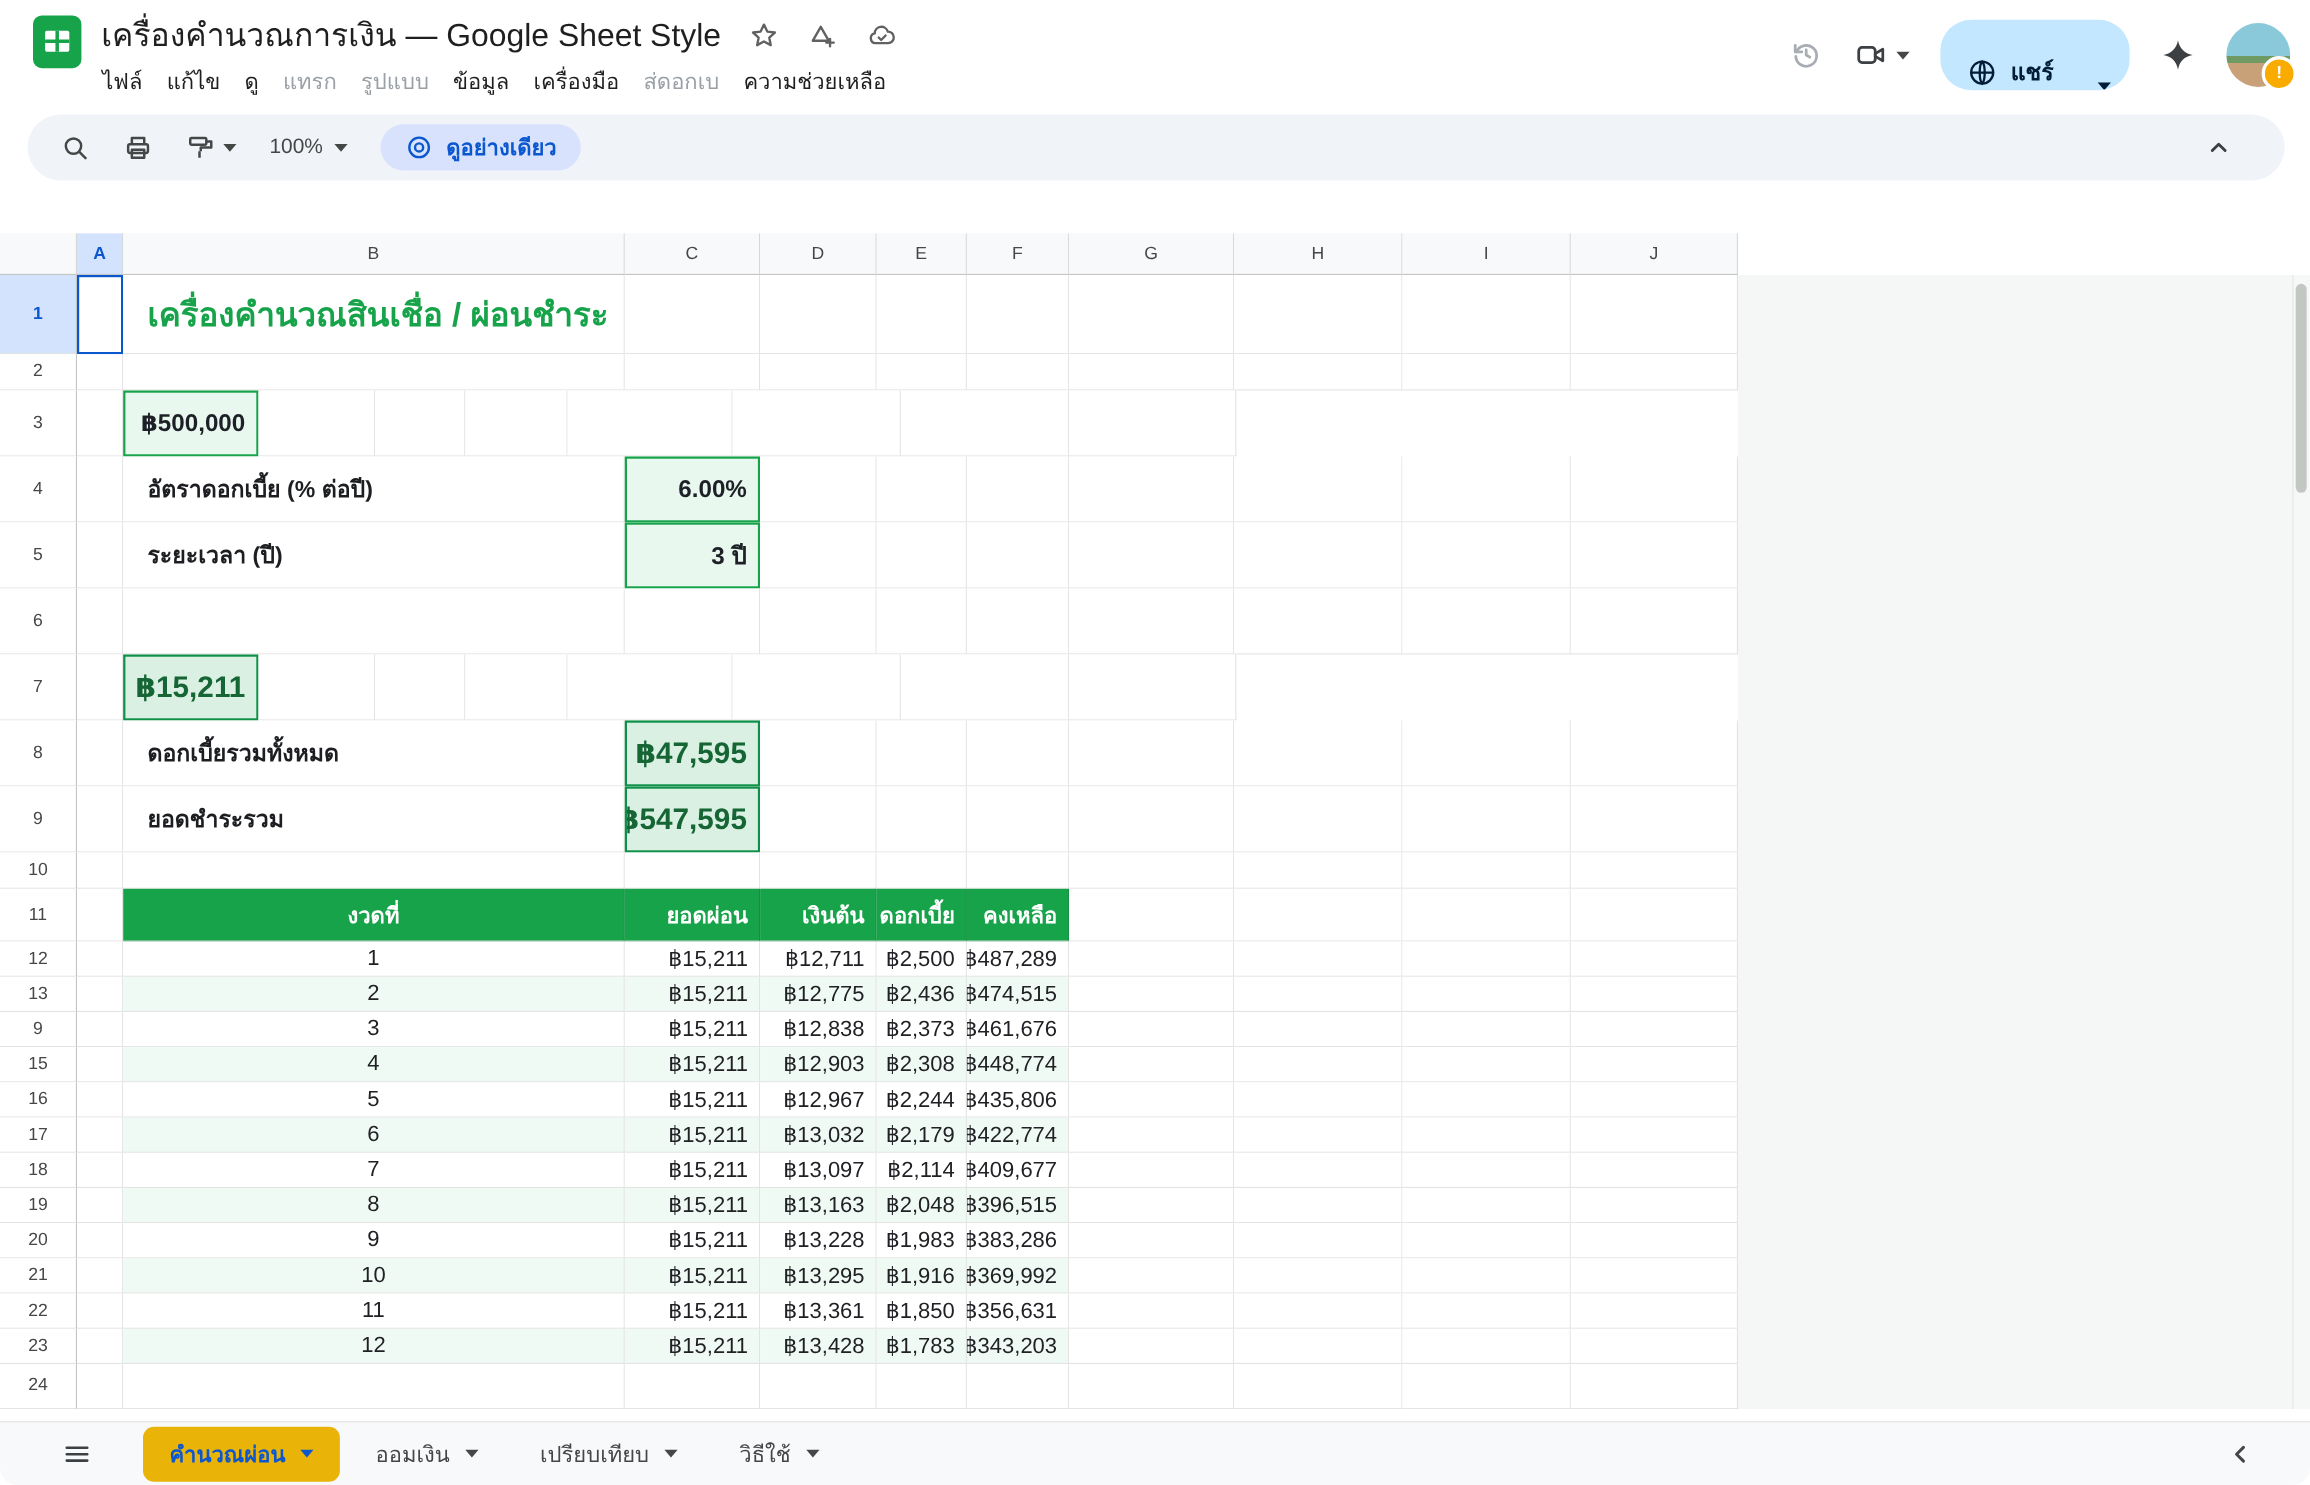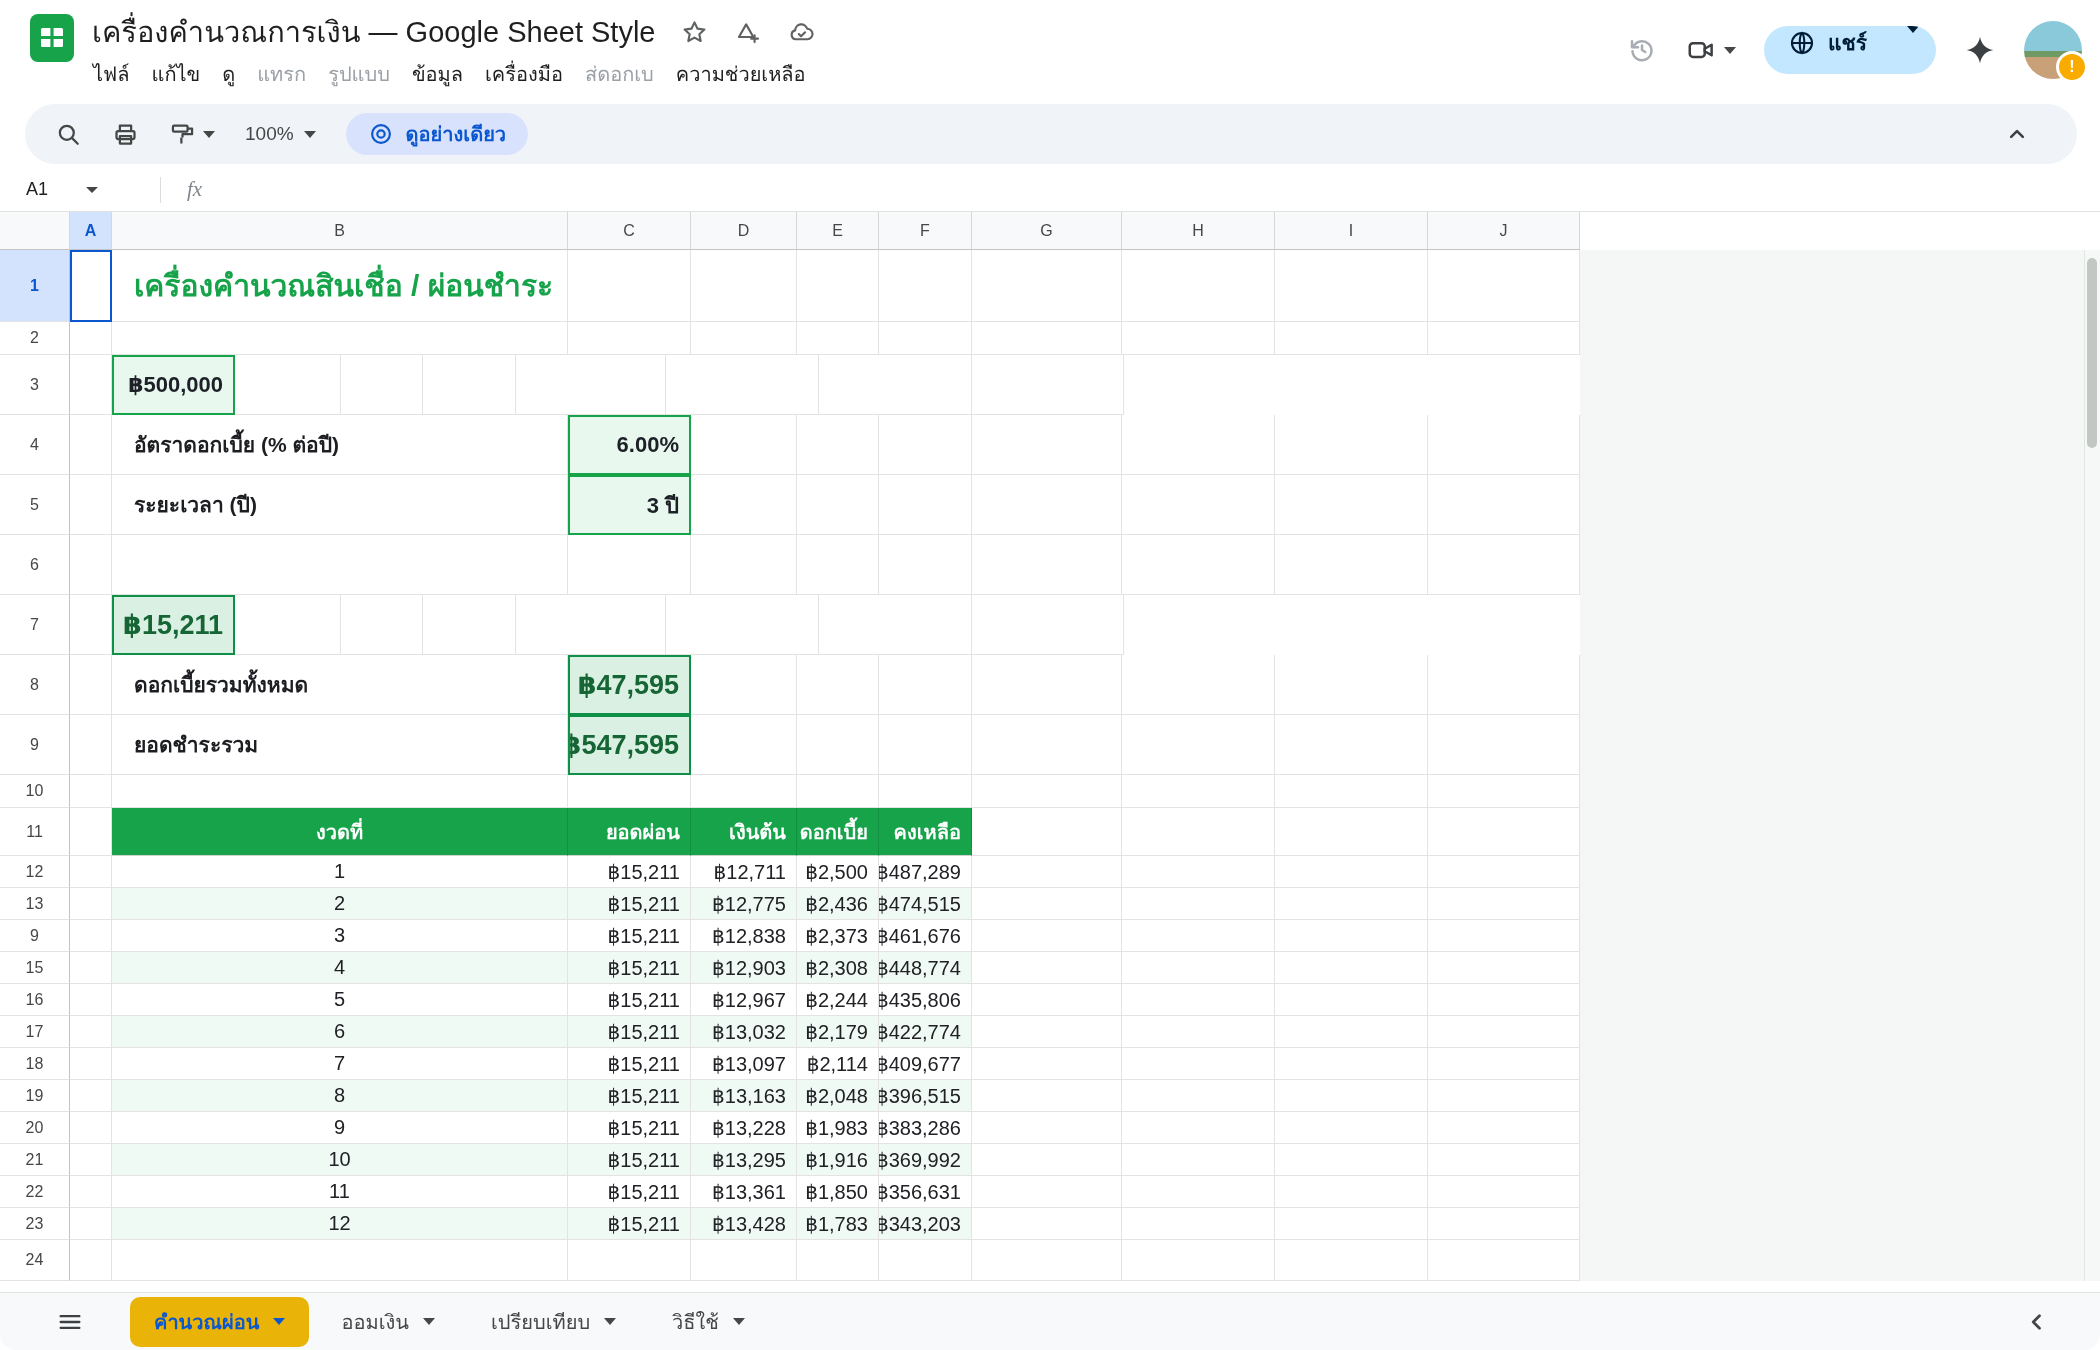--- a/index.html
+++ b/index.html
@@ -9,21 +9,21 @@
   
   .topbar{position:absolute;left:0;top:0;width:2100px;height:100px;background:#fff;}
   .logo{position:absolute;left:28px;top:13px;}
   .title-row{position:absolute;left:92px;top:12px;height:40px;display:flex;align-items:center;gap:26px;}
   .doc-title{font-size:29px;color:#1f1f1f;white-space:nowrap;}
   .title-ico{opacity:.85;}
   .menubar{position:absolute;left:82px;top:54px;display:flex;align-items:center;}
   .menu-item{font-size:20px;padding:4px 11px;border-radius:8px;color:#1f1f1f;cursor:default;}
   .menu-item.disabled{color:#9aa0a6;}
   .top-right{position:absolute;right:18px;top:18px;height:64px;display:flex;align-items:center;gap:28px;}
-  .share-pill{display:flex;align-items:flex-start;height:48px;border-radius:28px;overflow:hidden;background:var(--share-bg,#c2e7ff);}
+  .share-pill{display:flex;align-items:flex-end;height:64px;border-radius:28px;overflow:hidden;background:var(--share-bg,#c2e7ff);}
   .share-main{display:flex;align-items:center;gap:12px;padding:0 22px 0 24px;color:#001d35;font-size:21px;font-weight:bold;}
   .share-split{width:1px;background:rgba(255,255,255,.95);}
   .share-caret{display:flex;align-items:center;justify-content:center;width:46px;}
   .caret{width:0;height:0;border-left:6px solid transparent;border-right:6px solid transparent;border-top:7px solid #444746;}
   .caret.navy{border-top-color:#001d35;}
   .caret.blue{border-top-color:var(--accent-blue,#0b57d0);}
   .avatar{position:relative;width:58px;height:58px;border-radius:50%;
           background:linear-gradient(180deg,#8ac9da 0 52%,#6f9a63 52% 62%,#c8a179 62% 100%);}
   .avatar-badge{position:absolute;right:-6px;bottom:-4px;width:26px;height:26px;border-radius:50%;
                 background:#f9ab00;border:3px solid #fff;color:#fff;font-weight:bold;font-size:16px;
@@ -211,29 +211,20 @@
       <span>ดูอย่างเดียว</span>
     </span>
     <span class="tb-spacer"></span>
     <span style="margin-right:16px;">
       <svg width="28" height="28" viewBox="0 0 24 24" fill="none" stroke="#3c4043" stroke-width="2.2" stroke-linecap="round" stroke-linejoin="round">
           <path d="M7 14.5l5-5 5 5"></path>
         </svg>
     </span>
   </div>
 
-  <div class="formulabar">
-    <div class="namebox">
-      <span class="namebox-text">A1</span>
-      <span class="caret" style="border-top-width:6px;"></span>
-    </div>
-    <div class="fb-div"></div>
-    <span class="fx">fx</span>
-    <div style="flex:1;"></div>
-  </div>
 
   <div class="grid">
 
     <div class="row r-chead">
       <div class="hcell c-rh"></div>
       <div class="hcell c-a sel-col">A</div>
       <div class="hcell c-b">B</div>
       <div class="hcell c-c">C</div>
       <div class="hcell c-d">D</div>
       <div class="hcell c-e">E</div>

